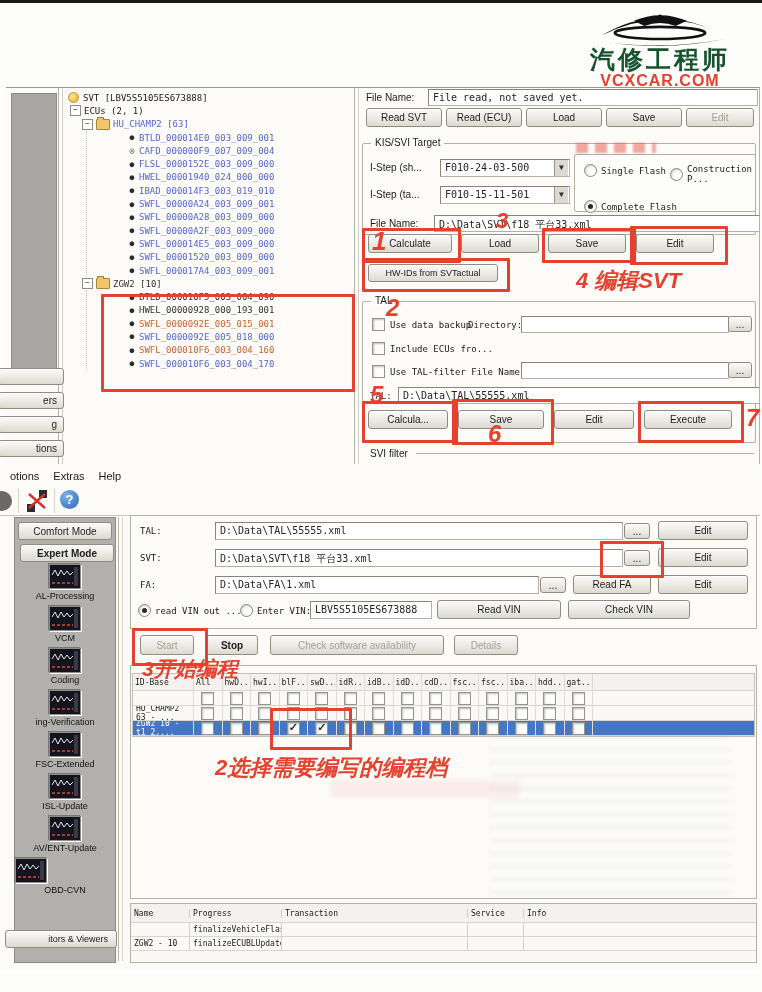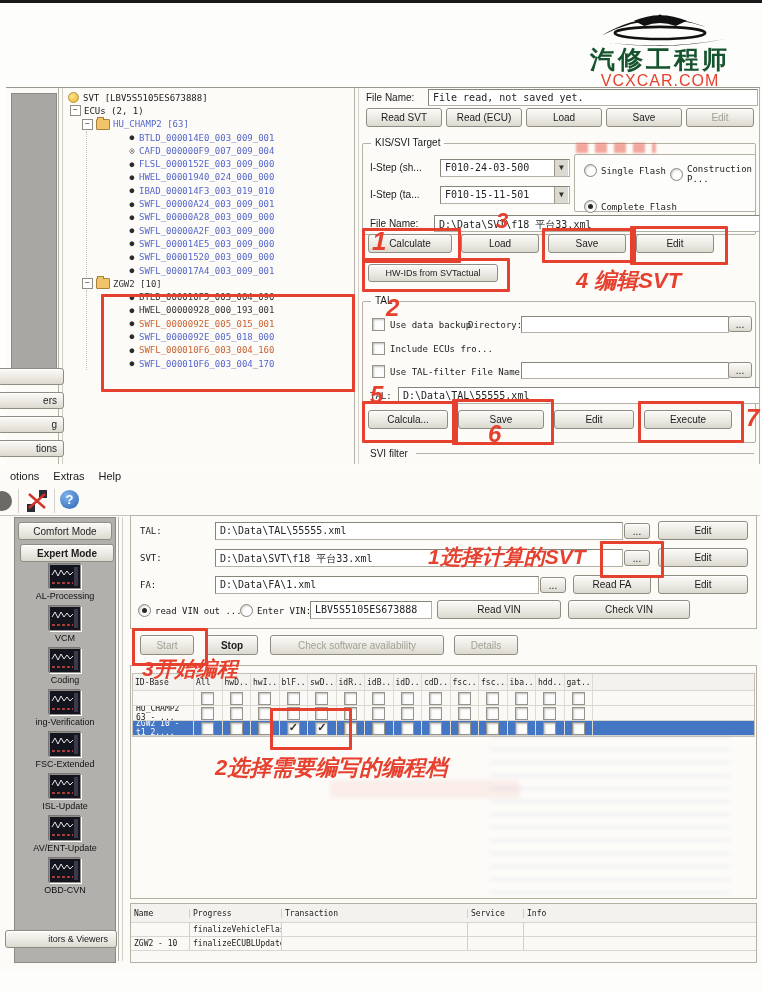--- a/index.html
+++ b/index.html
@@ -66,21 +66,21 @@
 
   <div class="abs" style="left:560px;top:6px;width:200px;height:82px;text-align:center;">
     <svg width="150" height="40" viewBox="0 0 170 46" style="display:block;margin:0 auto;">
       <path d="M18,34 Q85,0 152,30 Q118,14 85,14 Q50,14 18,34 Z" fill="#111"></path>
       <path d="M55,17 Q85,4 116,17 L103,23 Q85,16 67,23 Z" fill="#111"></path>
       <path d="M10,40 Q85,52 160,38 Q120,46 85,46 Q48,46 10,40 Z" fill="#111"></path>
       <ellipse cx="85" cy="31" rx="52" ry="7" fill="none" stroke="#111" stroke-width="3"></ellipse>
       <circle cx="85" cy="12" r="2.2" fill="#111"></circle>
     </svg>
     <div style="font-size:25px;font-weight:bold;color:#14532d;letter-spacing:3px;line-height:26px;">汽修工程师</div>
-    <div style="font-size:16px;font-weight:normal;color:#e6402e;letter-spacing:1px;line-height:17px;">VCXCAR.COM</div>
+    <div style="font-size:16px;font-weight:bold;color:#e6402e;letter-spacing:1px;line-height:17px;">VCXCAR.COM</div>
   </div>
 
   <div class="abs" style="left:6px;top:87px;width:753px;height:376px;background:#fcfbf8;border-top:1px solid #9a988e;border-right:1px solid #b5b2a8;">
 
     <div class="abs" style="left:5px;top:5px;width:44px;height:290px;background:#a9a7a3;border:1px solid #8c8a86;"></div>
     <div class="vline" style="left:52px;top:0;height:376px;"></div>
     <div class="vline" style="left:56px;top:0;height:376px;background:#d0cec6;"></div>
     <div class="abs" style="left:-8px;top:280px;width:62px;">
 
         <div class="btn" style="position:relative;width:58px;height:15px;margin-bottom:7px;justify-content:flex-end;padding-right:6px;"> </div>
@@ -393,21 +393,21 @@
           <div style="display:flex;flex-direction:column;align-items:center;margin-bottom:5px;">
             <svg class="mod-icon" viewBox="0 0 30 23">
               <rect x="0" y="0" width="30" height="23" fill="#14141e"></rect>
               <rect x="24" y="2" width="4" height="19" fill="#3a3a4a"></rect>
               <polyline points="2,10 5,5 8,11 11,5 14,10 17,6 20,10 23,7" stroke="#e8e8e8" stroke-width="1" fill="none"></polyline>
               <line x1="2" y1="18" x2="23" y2="18" stroke="#d84a3a" stroke-width="1.6" stroke-dasharray="3,2"></line>
             </svg>
             <div class="mod-label">AV/ENT-Update</div>
           </div>
 
-          <div style="display:flex;flex-direction:column;align-items:center;margin-bottom:14px;">
+          <div style="display:flex;flex-direction:column;margin-bottom:14px;">
             <svg class="mod-icon" viewBox="0 0 30 23">
               <rect x="0" y="0" width="30" height="23" fill="#14141e"></rect>
               <rect x="24" y="2" width="4" height="19" fill="#3a3a4a"></rect>
               <polyline points="2,10 5,5 8,11 11,5 14,10 17,6 20,10 23,7" stroke="#e8e8e8" stroke-width="1" fill="none"></polyline>
               <line x1="2" y1="18" x2="23" y2="18" stroke="#d84a3a" stroke-width="1.6" stroke-dasharray="3,2"></line>
             </svg>
             <div class="mod-label">OBD-CVN</div>
           </div>
         </div>
       <div class="btn" style="left:-10px;top:412px;width:102px;height:16px;font-size:9px;justify-content:flex-end;padding-right:8px;">itors &amp; Viewers</div>
@@ -420,21 +420,20 @@
 
     <div class="lbl mono" style="left:140px;top:61px;font-size:9px;">TAL:</div>
     <div class="field" style="left:215px;top:57px;width:398px;height:12px;">D:\Data\TAL\55555.xml</div>
     <div class="btn" style="left:624px;top:58px;width:24px;height:14px;">...</div>
     <div class="btn" style="left:658px;top:56px;width:88px;height:17px;">Edit</div>
 
     <div class="lbl mono" style="left:140px;top:88px;font-size:9px;">SVT:</div>
     <div class="field" style="left:215px;top:84px;width:398px;height:12px;">D:\Data\SVT\f18 平台33.xml</div>
     <div class="btn" style="left:624px;top:85px;width:24px;height:14px;">...</div>
     <div class="btn" style="left:658px;top:83px;width:88px;height:17px;">Edit</div>
-    <div class="ann" style="left:428px;top:78px;font-size:21px;">1选择计算的SVT</div>
     <div class="redbox" style="left:600px;top:76px;width:58px;height:31px;"></div>
 
     <div class="lbl mono" style="left:140px;top:115px;font-size:9px;">FA:</div>
     <div class="field" style="left:215px;top:111px;width:314px;height:12px;">D:\Data\FA\1.xml</div>
     <div class="btn" style="left:540px;top:112px;width:24px;height:14px;">...</div>
     <div class="btn" style="left:573px;top:110px;width:76px;height:17px;">Read FA</div>
     <div class="btn" style="left:658px;top:110px;width:88px;height:17px;">Edit</div>
 
     <div class="abs" style="left:138px;top:139px;display:flex;align-items:center;gap:4px;">
       <span class="radio sel"></span>

